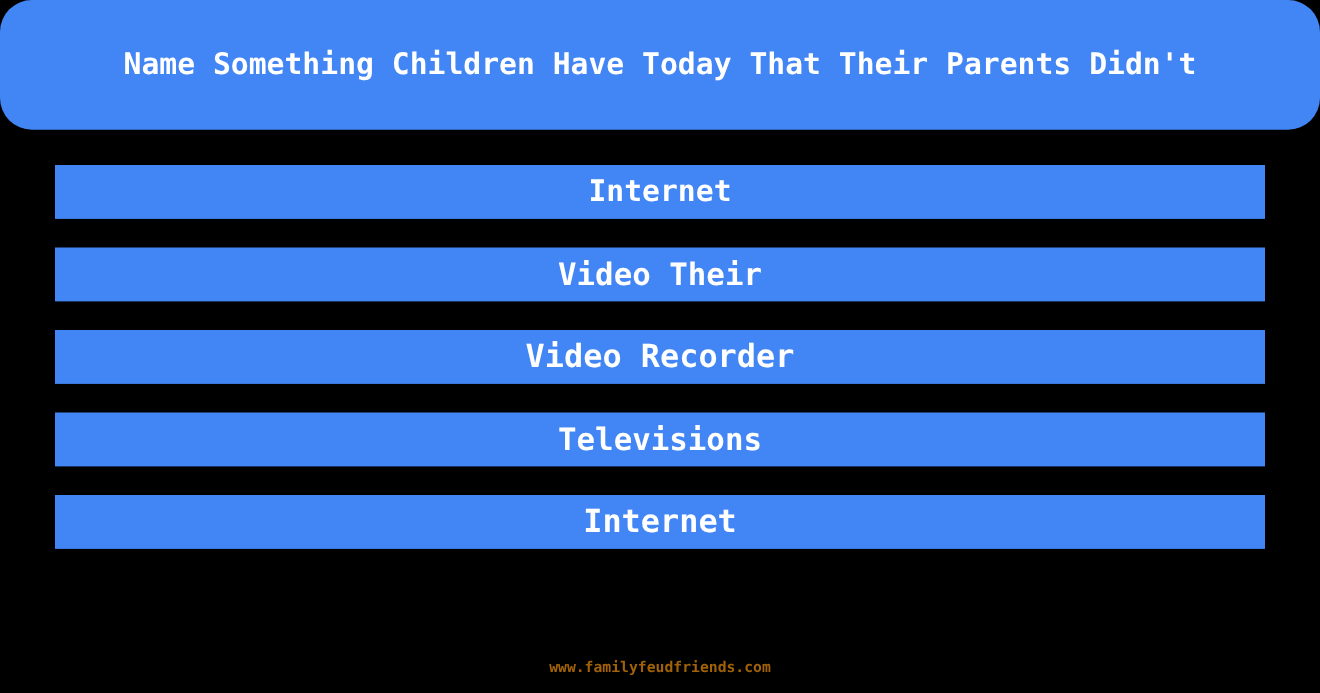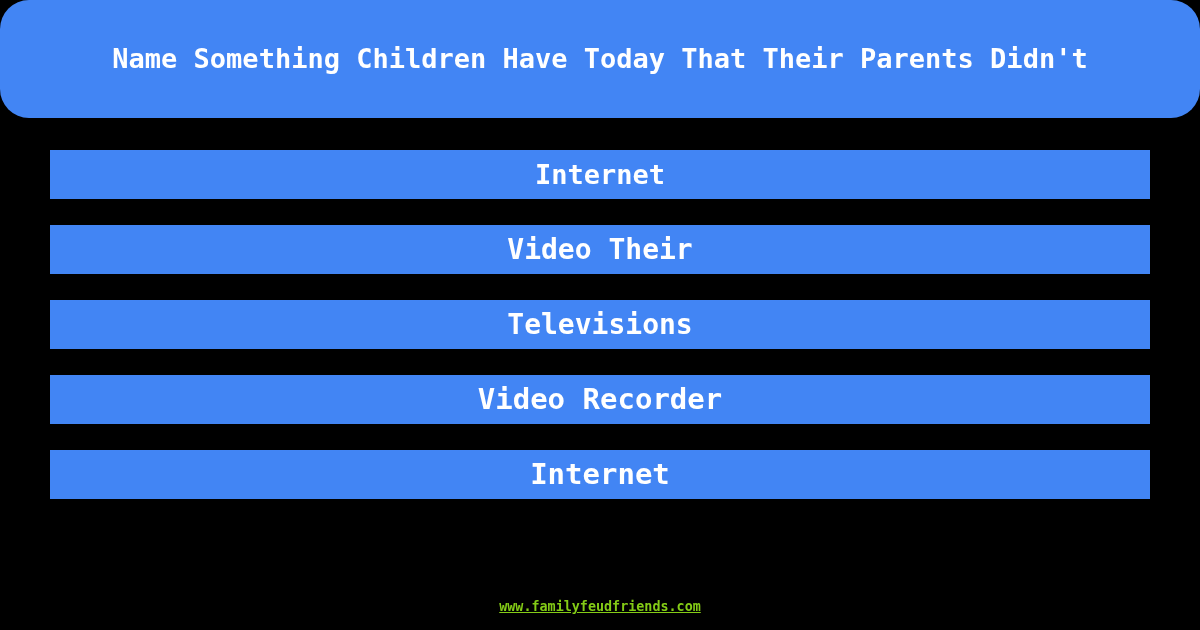--- a/index.html
+++ b/index.html
@@ -80,27 +80,26 @@
   .answer-row.size-c .answer-text { font-size: 29px; }
   
   .footer {
     position: absolute;
     left: 0;
     top: 596px;
     width: 1200px;
     text-align: center;
   }
   .footer-text {
-    color: #84cc16;
+    color: #a16207;
     font-family: "DejaVu Sans Mono", "Liberation Mono", monospace;
     font-weight: bold;
     font-size: 13.4px;
     letter-spacing: 0px;
     white-space: nowrap;
-    text-decoration: underline;
   }
 </style>
 </head>
 <body>
 
 <div id="page">
 
   <div class="header-bar">
     <div class="header-title">Name Something Children Have Today That Their Parents Didn't</div>
   </div>
@@ -108,26 +107,26 @@
   <div class="answers">
 
     <div class="answer-row size-a">
       <span class="answer-text">Internet</span>
     </div>
 
     <div class="answer-row size-b">
       <span class="answer-text">Video Their</span>
     </div>
 
+    <div class="answer-row size-c">
+      <span class="answer-text">Video Recorder</span>
+    </div>
+
     <div class="answer-row size-b">
       <span class="answer-text">Televisions</span>
-    </div>
-
-    <div class="answer-row size-c">
-      <span class="answer-text">Video Recorder</span>
     </div>
 
 
     <div class="answer-row size-c">
       <span class="answer-text">Internet</span>
     </div>
 
   </div>
 
   <div class="footer">

